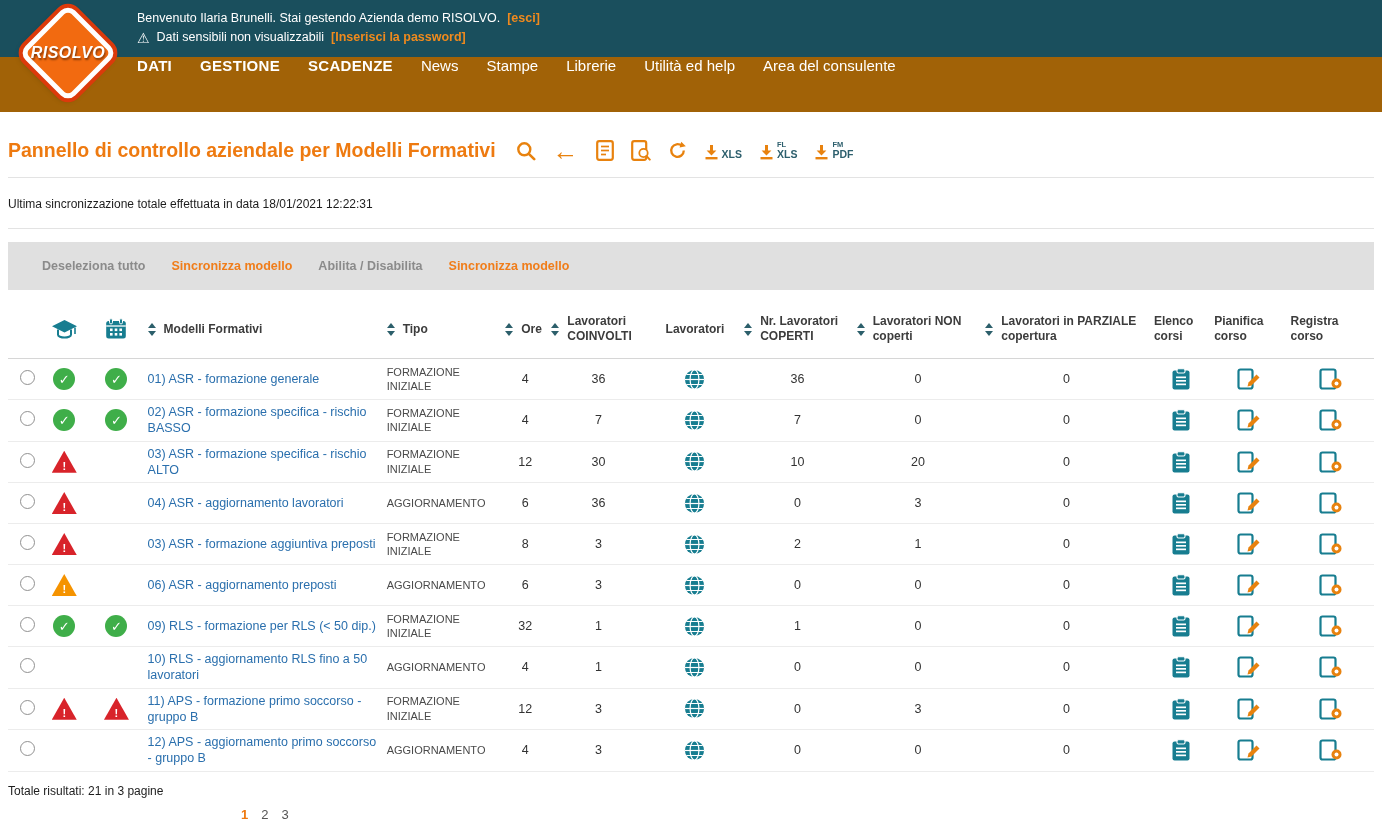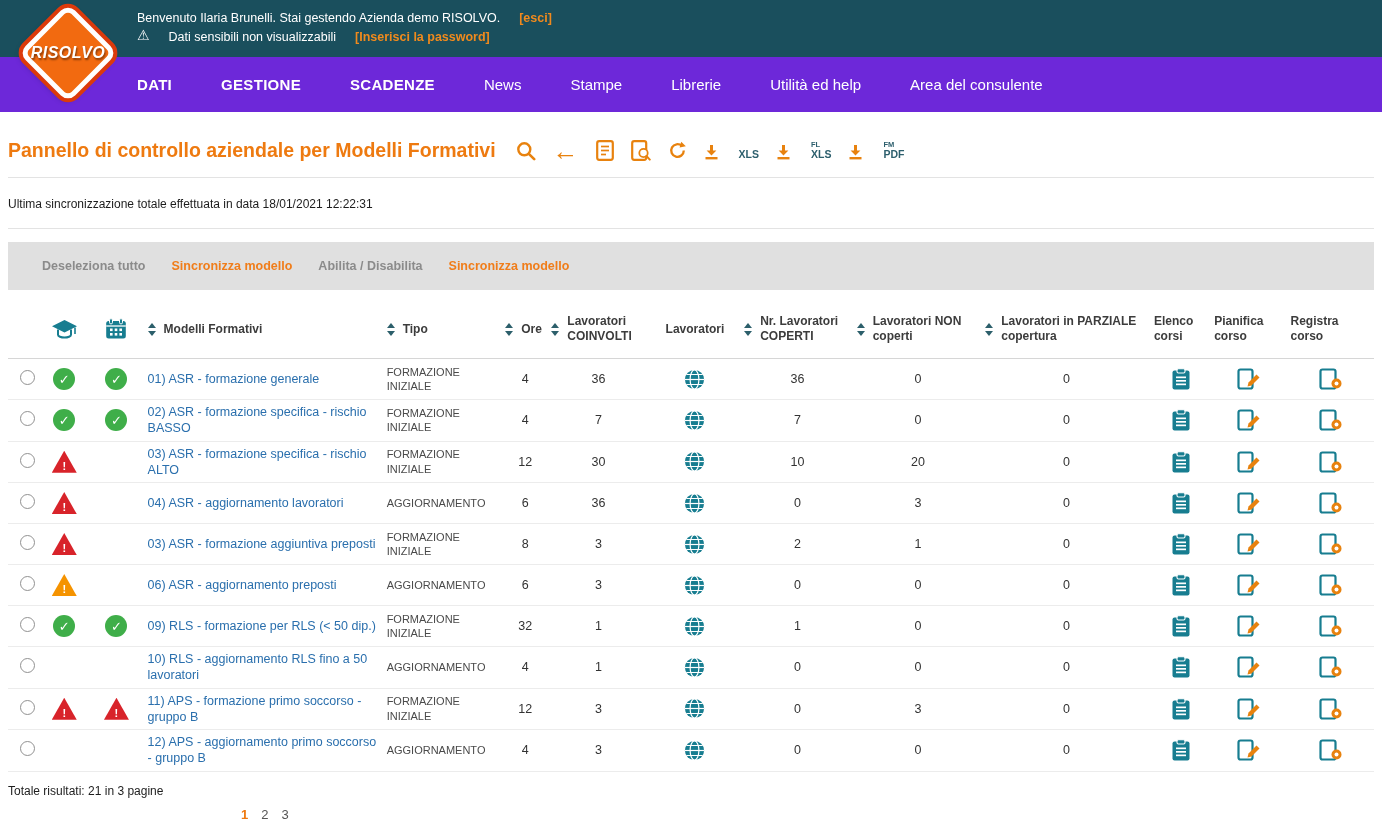--- a/index.html
+++ b/index.html
@@ -1,39 +1,39 @@
 <!DOCTYPE html>
 <html><head>
 <meta charset="utf-8">
 <style>
 *{box-sizing:border-box;margin:0;padding:0}
 body{font-family:"Liberation Sans","DejaVu Sans",sans-serif;background:#fff}
 .app{position:relative;width:1382px;height:820px;background:#fff;overflow:hidden}
 
 .topbar{position:absolute;top:0;left:0;right:0;height:57px;background:#1a4f5d;color:#fff}
 .tb-inner{padding:9px 0 0 137px;font-size:12.5px}
-.tb-line{display:flex;align-items:flex-start;gap:19px;line-height:1.55}
+.tb-line{display:flex;align-items:center;gap:7px;line-height:1.55}
 .tb-link{color:#f08a1d;text-decoration:none;cursor:pointer;font-weight:bold}
 .warn-glyph{color:#fff;font-size:14px;line-height:1}
 
-.navbar{position:absolute;top:57px;left:0;right:0;height:55px;background:#6d28d9;display:flex;align-items:center;gap:49px;padding-left:137px}
+.navbar{position:absolute;top:57px;left:0;right:0;height:55px;background:#a16207;display:flex;align-items:flex-start;gap:28px;padding-left:137px}
 .nav-item{color:#fff;font-size:15px;text-decoration:none;cursor:pointer;white-space:nowrap}
 .nav-item.strong{font-weight:bold;letter-spacing:.3px}
 
 .logo{position:absolute;top:0;left:10px;width:116px;height:106px;z-index:30;display:flex;align-items:center;justify-content:center;cursor:pointer}
 .logo-diamond{width:70px;height:70px;background:#f26a10;border:5px solid #fff;border-radius:10px;box-shadow:0 0 0 4px #dc3a0b,0 2px 6px rgba(0,0,0,.35);transform:rotate(45deg)}
 .logo-text{position:absolute;color:#fff;font-weight:bold;font-style:italic;font-size:16px;letter-spacing:.5px;text-shadow:1px 2px 2px rgba(0,0,0,.45)}
 
 .main{position:absolute;top:112px;left:0;right:0;bottom:0;padding:0 8px}
 .title-row{display:flex;align-items:center;gap:14px;padding:27px 0 15px}
 .page-title{font-size:19.5px;color:#ee7a10;font-weight:600}
 .title-icons{display:flex;align-items:center;gap:17px;margin-left:6px}
 .ticon{display:inline-flex;align-items:center;cursor:pointer}
 .back-arrow{color:#e8820e;font-size:26px;font-weight:bold;line-height:20px}
-.dl{display:inline-flex;align-items:flex-end;gap:20px;cursor:pointer}
+.dl{display:inline-flex;align-items:flex-end;gap:3px;cursor:pointer}
 .dl .col{display:flex;flex-direction:column;align-items:flex-start;line-height:1}
 .dl .pre{font-size:7.5px;font-weight:bold;color:#2d5f6d;min-height:8px}
 .dl .lbl{font-size:10.5px;font-weight:bold;color:#2d5f6d}
 hr.sep{border:none;border-top:1px solid #e3e3e3}
 .sync-info{font-size:12px;color:#1d1d1d;padding:19px 0 17px}
 
 .toolbar{margin-top:13px;background:#e0e0e0;height:48px;display:flex;align-items:center;gap:26px;padding:0 34px}
 .tb-btn{background:none;border:none;font-family:inherit;font-size:12.5px;font-weight:bold;cursor:pointer;white-space:nowrap}
 .tb-btn.gray{color:#8b8b8b}
 .tb-btn.orange{color:#f07d1a}

